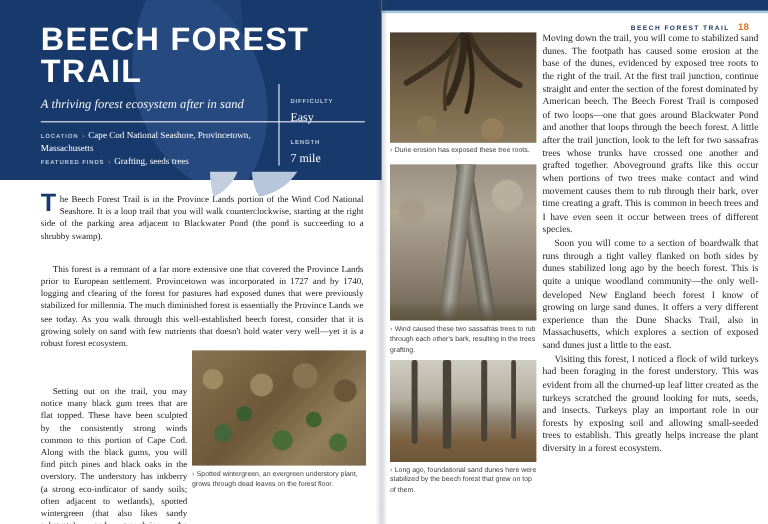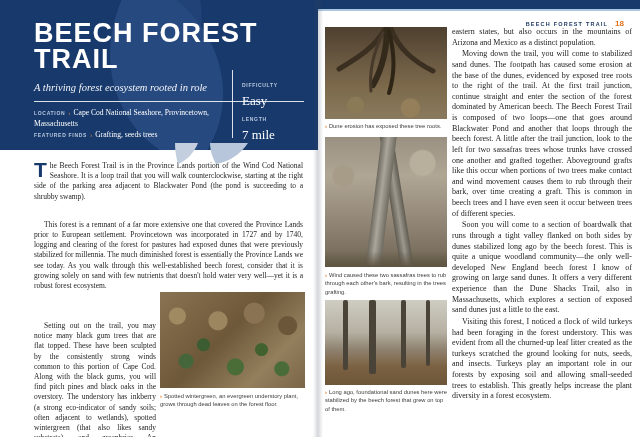--- a/index.html
+++ b/index.html
@@ -28,21 +28,21 @@
   .th-vr { position:absolute; left:232px; top:70px; width:1px; height:68px;
     background:rgba(255,255,255,.85); z-index:3; }
   .th-meta-left { position:absolute; left:34px; top:107px; width:188px; z-index:3;
     font-size:7.6px; line-height:1.45; color:#ffffff; }
   .th-meta-right-top { position:absolute; left:242px; top:73px; width:66px; z-index:3; }
   .th-meta-right-bot { position:absolute; left:242px; top:107px; width:66px; z-index:3; }
   .mlabel { font-family:"Liberation Sans", sans-serif; font-weight:bold; font-size:5px;
     letter-spacing:.7px; color:#b9c7dd; }
   .msep { color:#e2873d; font-size:7px; padding:0 1px; }
   .mvalue { font-size:7.6px; color:#ffffff; }
-  .mvalue-big { display:block; font-size:13px; color:#fff; margin-top:2px; }
+  .mvalue-big { display:block; font-size:10px; color:#fff; margin-top:2px; }
 
   
   .running-head { position:absolute; top:12px; right:16px; z-index:5;
     font-family:"Liberation Sans", sans-serif; }
   .rh-title { font-size:5.5px; font-weight:bold; letter-spacing:1.2px; color:#1c3a66; }
   .rh-num { font-size:8px; font-weight:bold; color:#e2711d; margin-left:7px; }
   .topbar { position:absolute; left:318px; top:0; width:322px; height:9px; background:#17396b; z-index:4; }
   .topbar-edge { position:absolute; left:318px; top:9px; width:322px; height:2px; background:#aac7e0; z-index:4; }
 
   
@@ -108,21 +108,21 @@
 <body>
 
 <div class="spread">
 
   <div class="trail-header">
     <svg class="leaf-wm" style="left:55px; top:-30px;" width="220" height="200" viewBox="0 0 100 160">
       <path d="M50 0 C18 28 4 62 8 95 C11 122 26 146 50 160 C74 146 89 122 92 95 C96 62 82 28 50 0 Z" fill="#2c4f85" opacity="0.75" transform="rotate(-18 50 80)"></path>
       <path d="M50 0 C18 28 4 62 8 95 C11 122 26 146 50 160 C74 146 89 122 92 95 C96 62 82 28 50 0 Z" fill="#274a7e" opacity="0.6" transform="rotate(26 50 80) scale(0.7)"></path>
     </svg>
     <div class="th-title">BEECH FOREST TRAIL</div>
-    <div class="th-sub">A thriving forest ecosystem rooted in role</div>
+    <div class="th-sub">A thriving forest ecosystem after in sand</div>
     <div class="th-hr"></div>
     <div class="th-vr"></div>
 
     <div class="th-meta-left">
       <div>
         <span class="mlabel">LOCATION</span>
         <span class="msep">›</span>
         <span class="mvalue">Cape Cod National Seashore, Provincetown, Massachusetts</span>
       </div>
       <div>
@@ -195,19 +195,18 @@
     <div class="thin-trunk" style="left:18px; height:70px;"></div>
     <div class="thin-trunk" style="left:44px; width:7px; height:74px;"></div>
     <div class="thin-trunk" style="left:76px; height:68px;"></div>
     <div class="thin-trunk" style="left:101px; width:4px; height:66px;"></div>
   </div>
   <div class="caption cap-dunes">
     <span class="cap-mark">›</span><span>Long ago, foundational sand dunes here were stabilized by the beech forest that grew on top of them.</span>
   </div>
 
   <div class="rp-text body-text">
-    <p>eastern states, but also occurs in the mountains of Arizona and Mexico as a distinct population.</p>
     <p>Moving down the trail, you will come to stabilized sand dunes. The footpath has caused some erosion at the base of the dunes, evidenced by exposed tree roots to the right of the trail. At the first trail junction, continue straight and enter the section of the forest dominated by American beech. The Beech Forest Trail is composed of two loops—one that goes around Blackwater Pond and another that loops through the beech forest. A little after the trail junction, look to the left for two sassafras trees whose trunks have crossed one another and grafted together. Aboveground grafts like this occur when portions of two trees make contact and wind movement causes them to rub through their bark, over time creating a graft. This is common in beech trees and I have even seen it occur between trees of different species.</p>
     <p>Soon you will come to a section of boardwalk that runs through a tight valley flanked on both sides by dunes stabilized long ago by the beech forest. This is quite a unique woodland community—the only well-developed New England beech forest I know of growing on large sand dunes. It offers a very different experience than the Dune Shacks Trail, also in Massachusetts, which explores a section of exposed sand dunes just a little to the east.</p>
     <p>Visiting this forest, I noticed a flock of wild turkeys had been foraging in the forest understory. This was evident from all the churned-up leaf litter created as the turkeys scratched the ground looking for nuts, seeds, and insects. Turkeys play an important role in our forests by exposing soil and allowing small-seeded trees to establish. This greatly helps increase the plant diversity in a forest ecosystem.</p>
   </div>
 
 </div>
 
 </body></html>

